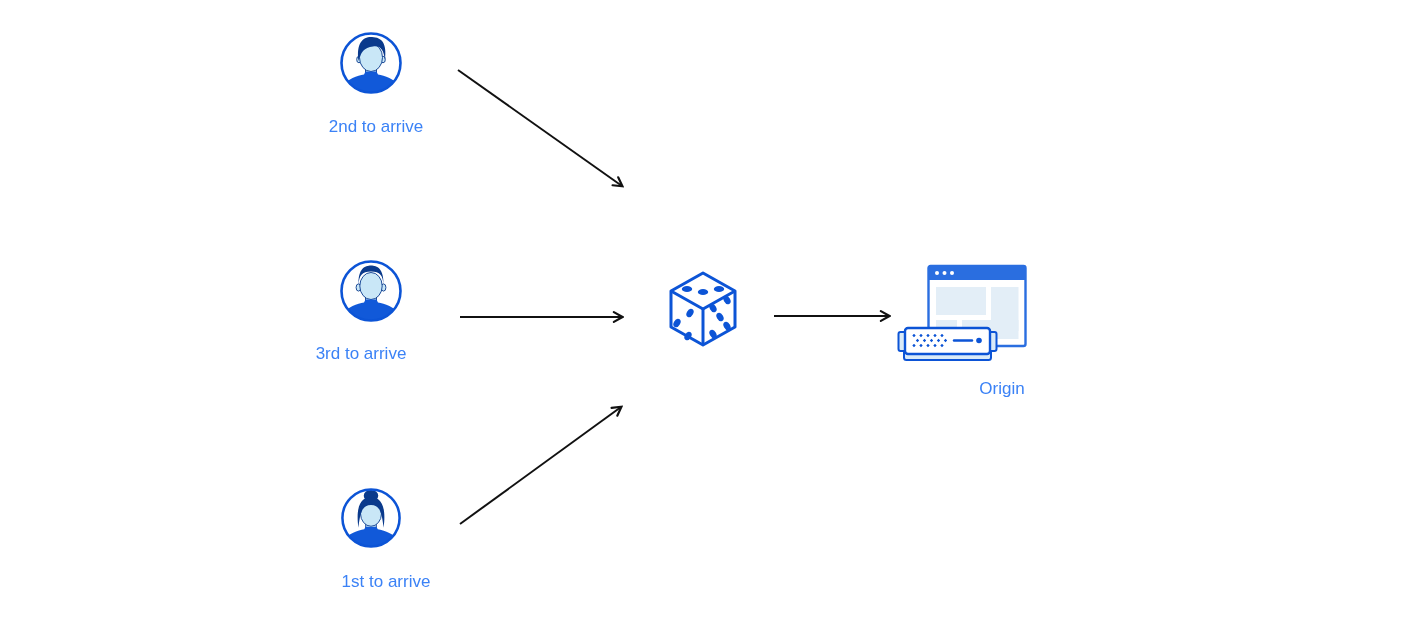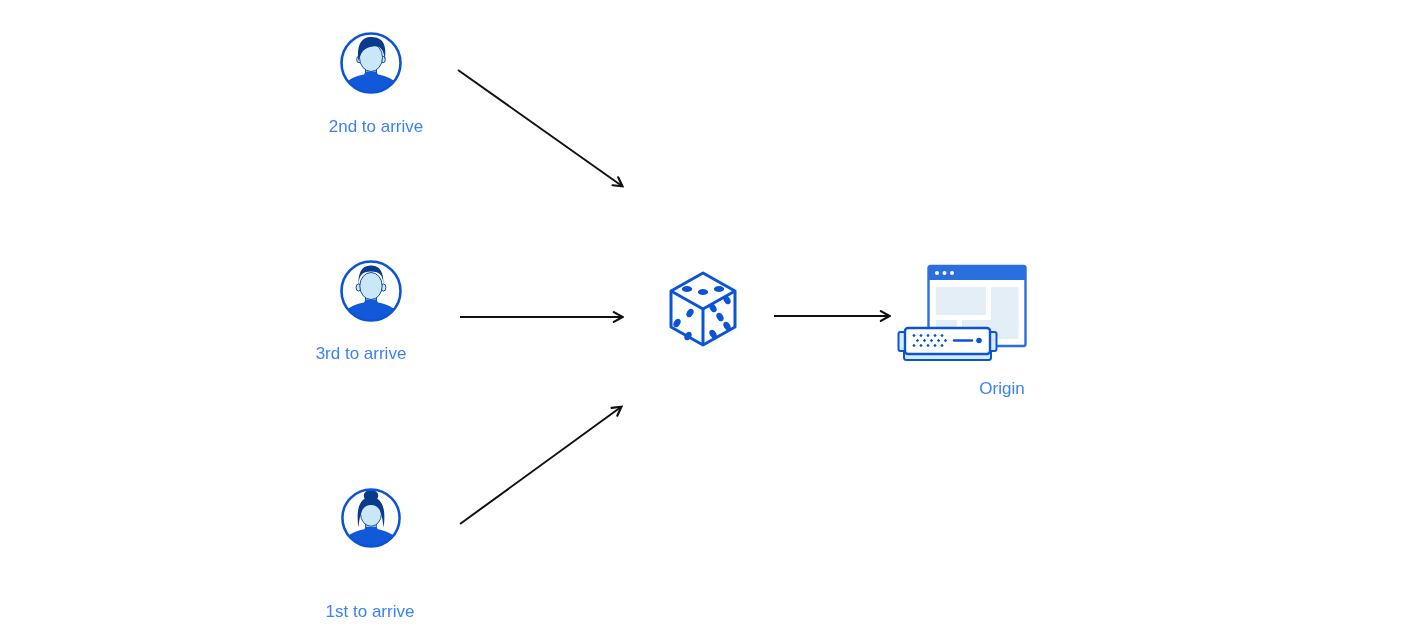--- a/index.html
+++ b/index.html
@@ -89,21 +89,21 @@
         <g clip-path="url(#avC)">
           <path d="M26.5,33 h11 v12 h-11 z" fill="#C9E7F7" stroke="#0A3A8C" stroke-width="0.9"></path>
           <ellipse cx="32" cy="9" rx="7.5" ry="6" fill="#0A3A8C"></ellipse>
           <ellipse cx="32" cy="27.5" rx="10.8" ry="13" fill="#C9E7F7" stroke="#0A3A8C" stroke-width="0.9"></ellipse>
           <path d="M19,42 C15.5,16 24,10.5 32,10.5 C40,10.5 48.5,16 45,42 C43,24 40,18.5 32,18.5 C24,18.5 21,24 19,42 Z" fill="#0A3A8C"></path>
           <path d="M1,64 L1,58 C8,48 18,44.5 25,43.5 L26.5,41 L37.5,41 L39,43.5 C46,44.5 56,48 63,58 L63,64 Z" fill="#1159D9"></path>
         </g>
         <circle cx="32" cy="32" r="29.5" fill="none" stroke="#0C54D6" stroke-width="2.6"></circle>
       </svg>
     </div>
-    <div class="label" style="left:370px;top:571px;margin-top:30px;">1st to arrive</div>
+    <div class="label" style="left:386px;top:571px;">1st to arrive</div>
   </div>
 
   <div class="icon-box" style="left:668px;top:271px;width:70px;height:78px;">
     <svg viewBox="0 0 70 78">
       <g stroke="#0C54D6" stroke-width="3" stroke-linejoin="round" fill="#ffffff">
         <path d="M35,2 L67,20 L67,56 L35,74 L3,56 L3,20 Z"></path>
         <path d="M3,20 L35,38 L67,20" fill="none"></path>
         <path d="M35,38 L35,74" fill="none"></path>
       </g>
       <g fill="#0C54D6">

